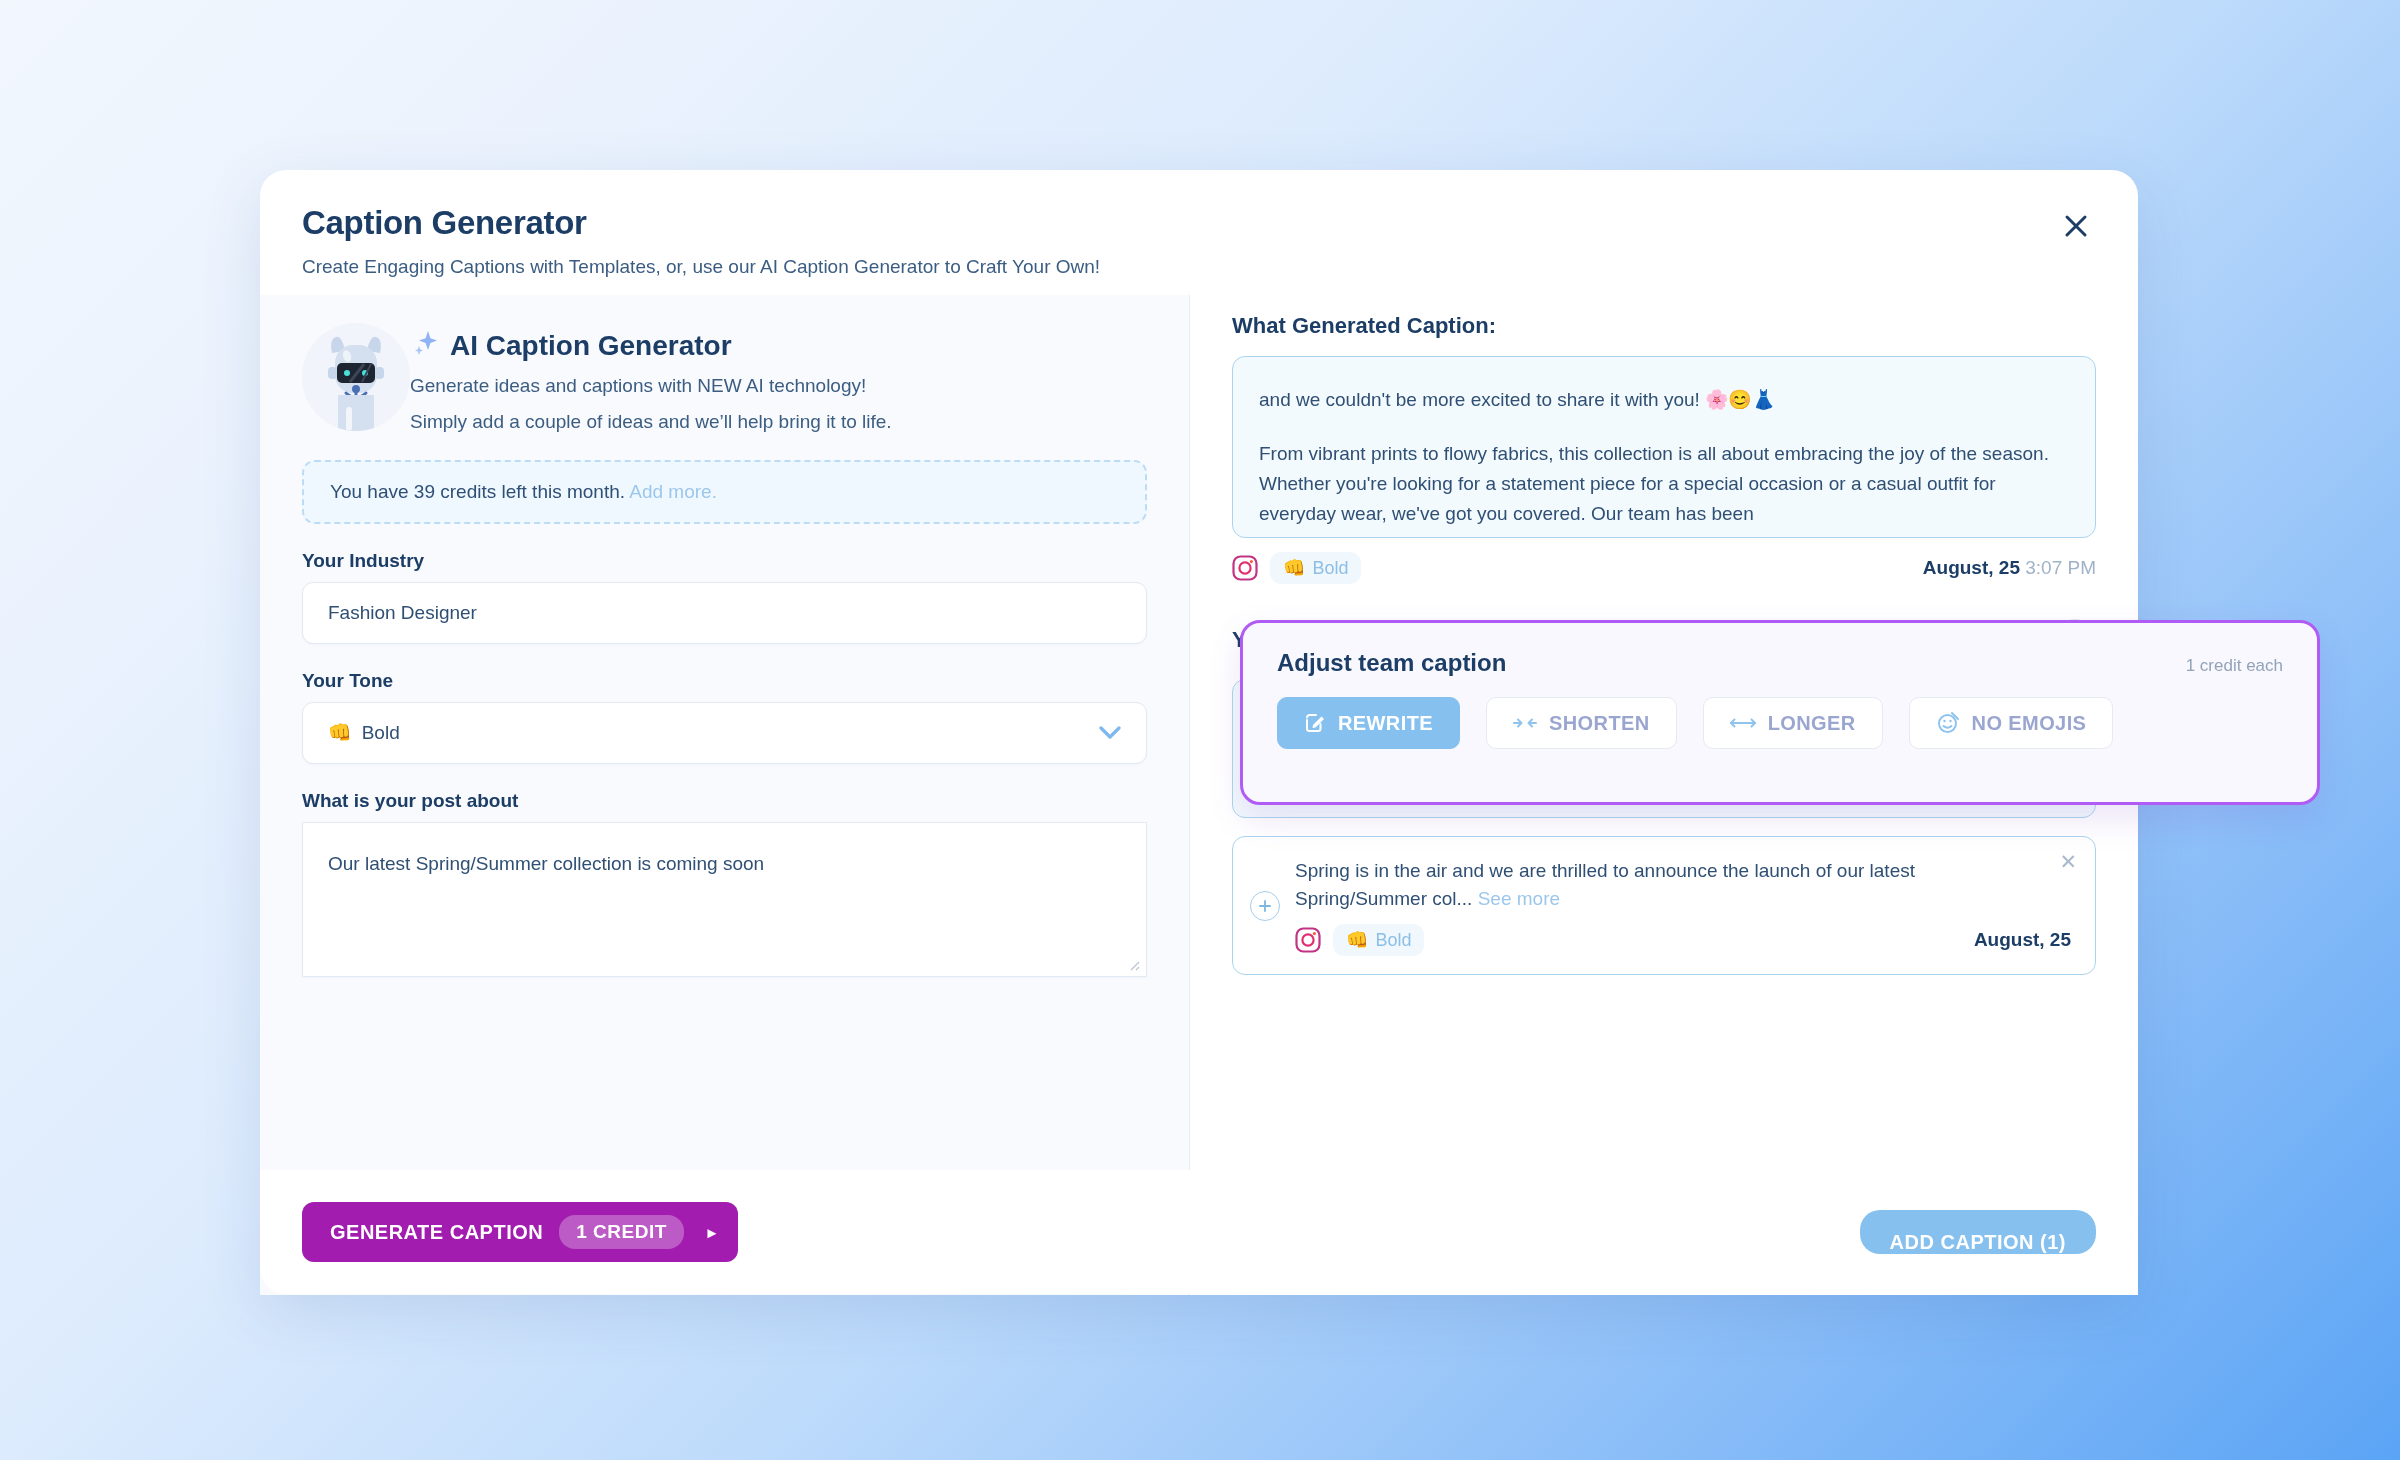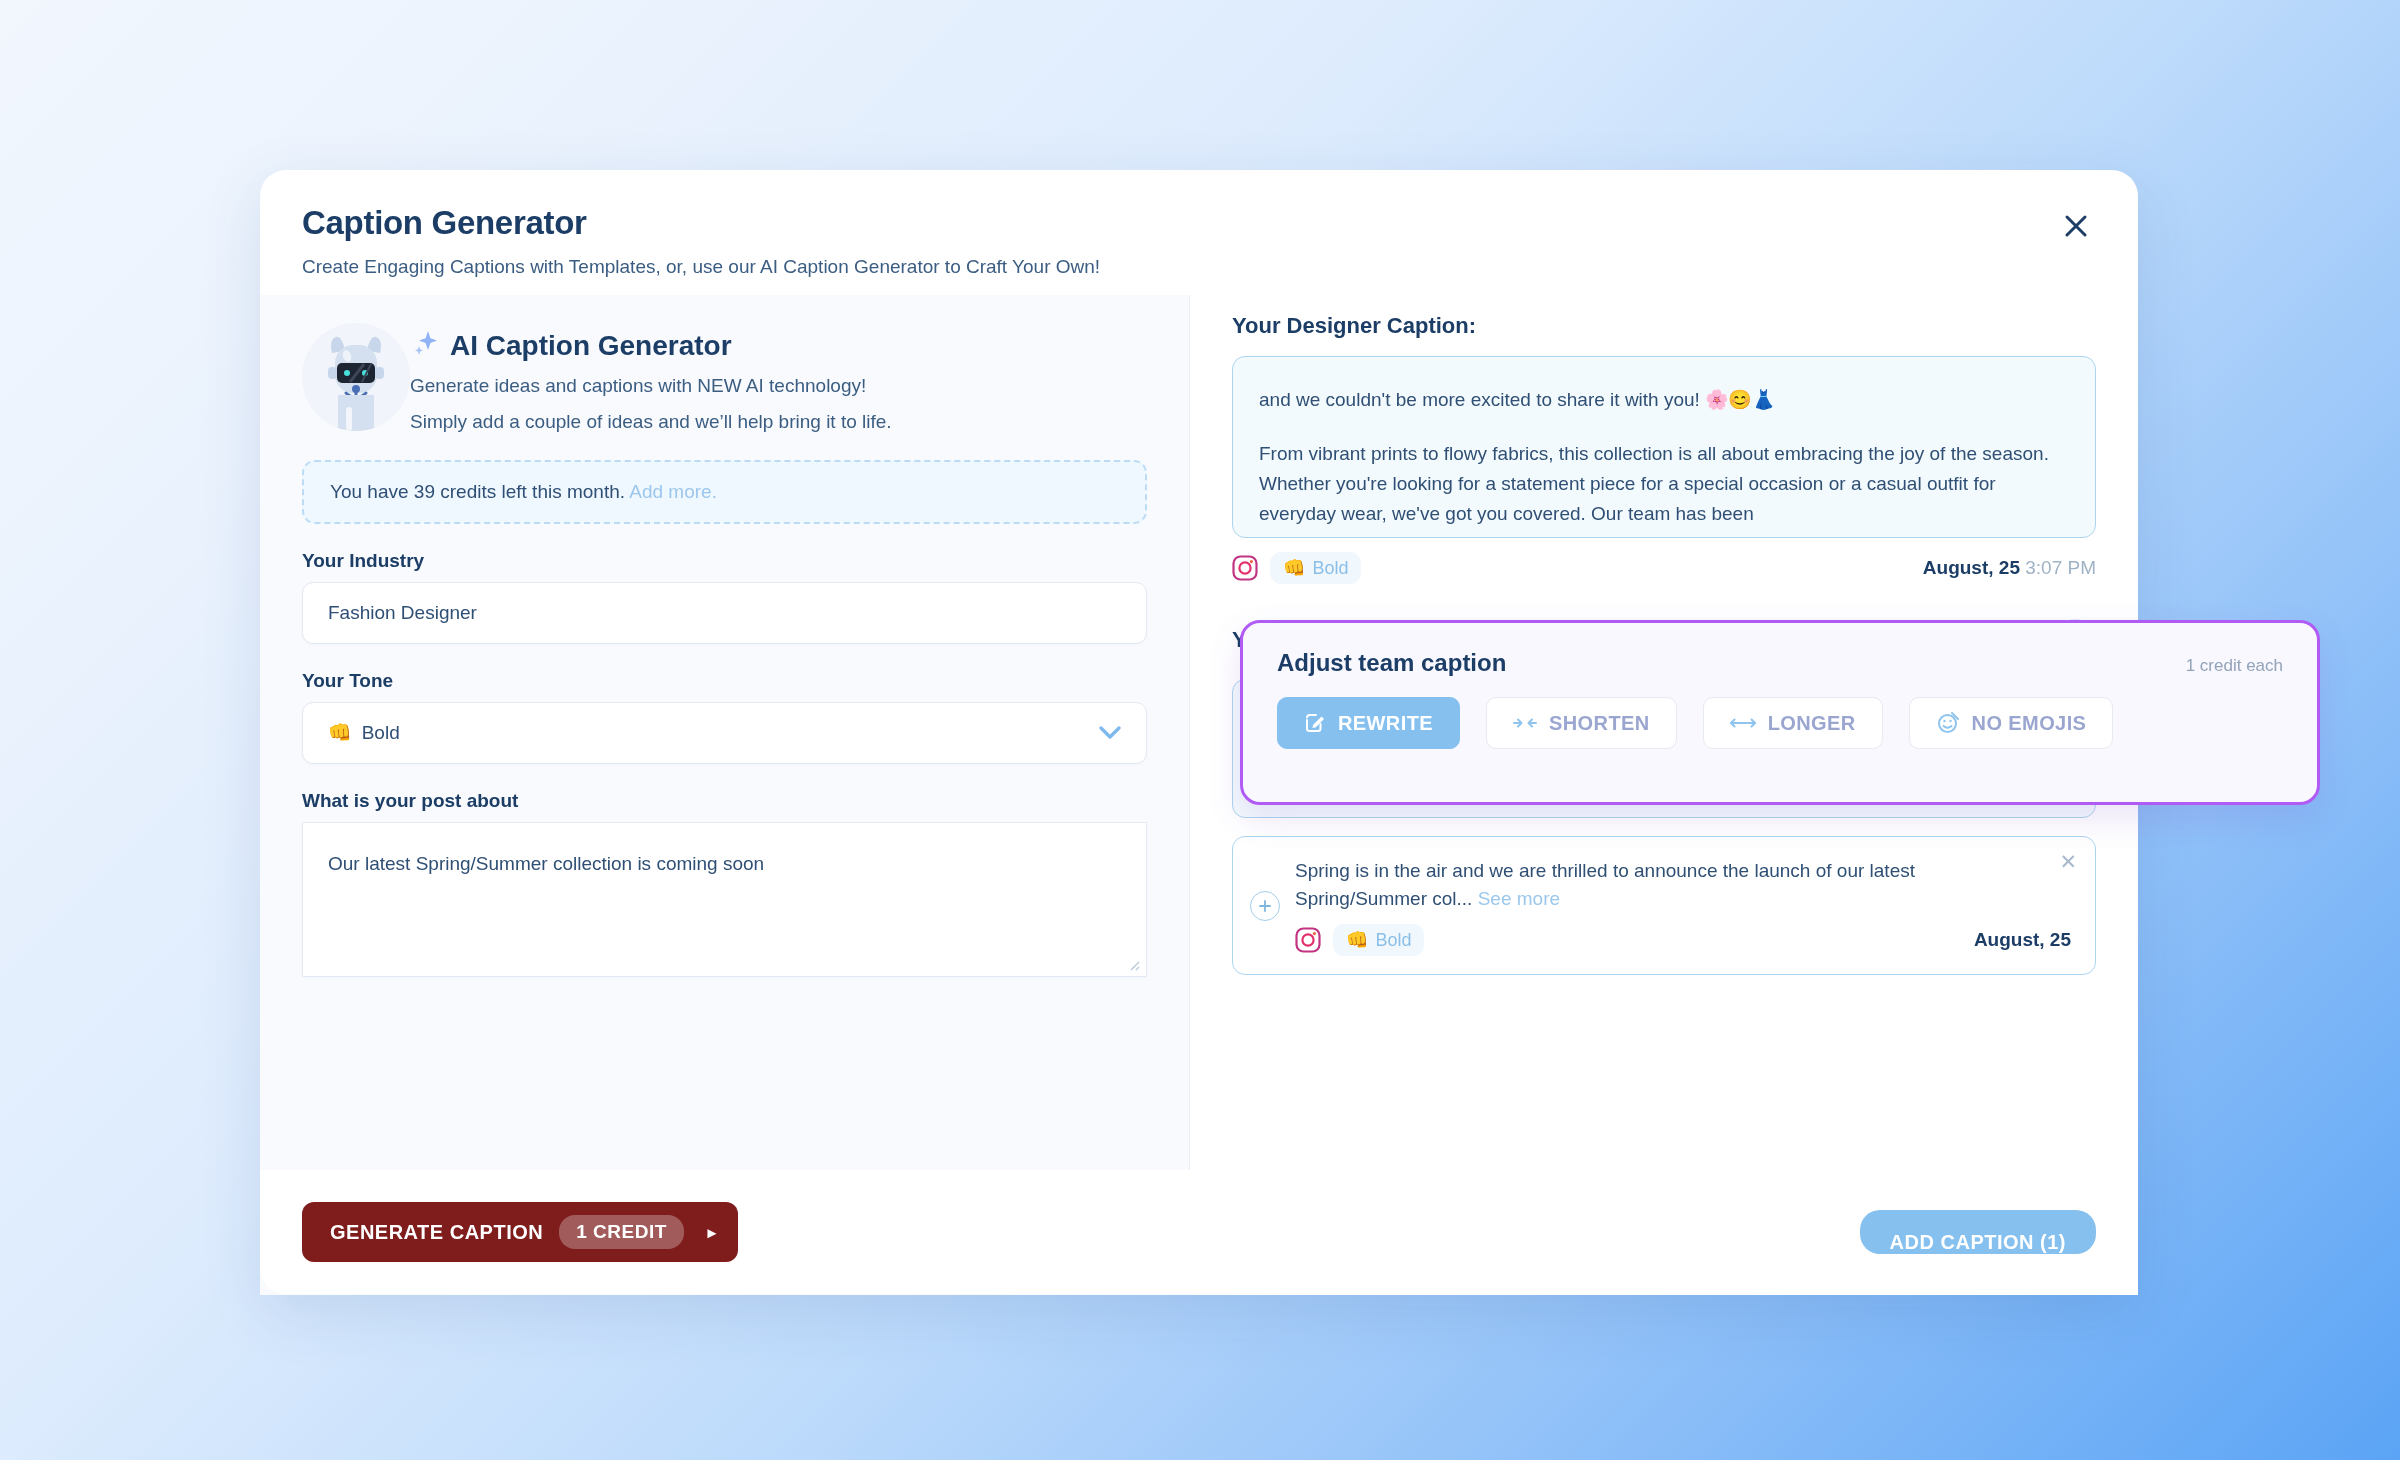--- a/index.html
+++ b/index.html
@@ -238,21 +238,21 @@
     position: absolute;
     left: 0; right: 0; bottom: 0;
     height: 124px;
     background: #ffffff;
     border-radius: 0 0 26px 26px;
     display: flex; align-items: center; justify-content: space-between;
     padding: 0 42px;
   }
   .btn-generate {
     height: 60px;
-    background: #7f1d1d;
+    background: #a21caf;
     border-radius: 12px;
     display: flex; align-items: center; gap: 0;
     padding: 0 22px 0 28px;
     cursor: pointer;
     color: #ffffff;
     font-size: 20px; font-weight: bold; letter-spacing: 0.5px;
   }
   .btn-generate .credit-chip {
     background: rgba(255,255,255,0.28);
     border-radius: 16px;
@@ -363,21 +363,21 @@
           <svg width="13" height="13" viewBox="0 0 13 13">
               <path d="M12 4 L4 12 M12 9 L9 12" stroke="#b9c6d6" stroke-width="1.3"></path>
             </svg>
         </span>
       </div>
 
     </div>
 
     <div class="right-pane">
 
-      <div class="r-title">Your Designer Caption:</div>
+      <div class="r-title">What Generated Caption:</div>
 
       <div class="gen-box">
         <p>and we couldn't be more excited to share it with you! 🌸😊👗</p>
         <p>From vibrant prints to flowy fabrics, this collection is all about embracing the joy of the season. Whether you're looking for a statement piece for a special occasion or a casual outfit for everyday wear, we've got you covered. Our team has been</p>
       </div>
 
       <div class="meta-row">
         <div class="meta-left">
           <span>
             <svg class="ig-icon" viewBox="0 0 26 26">

